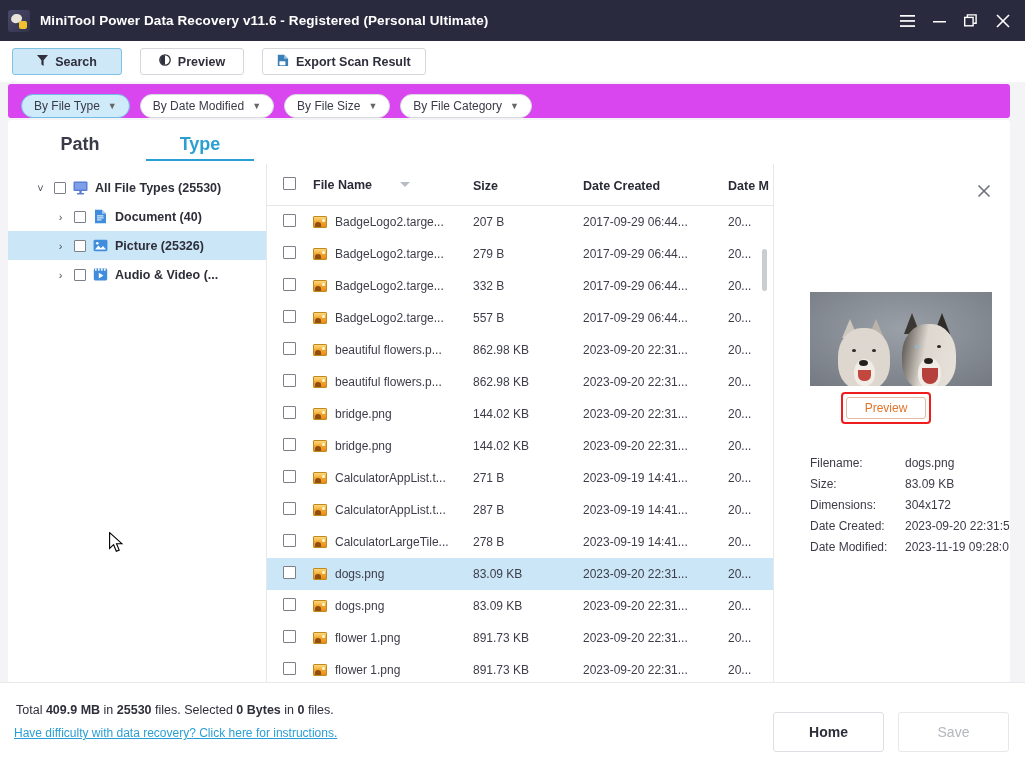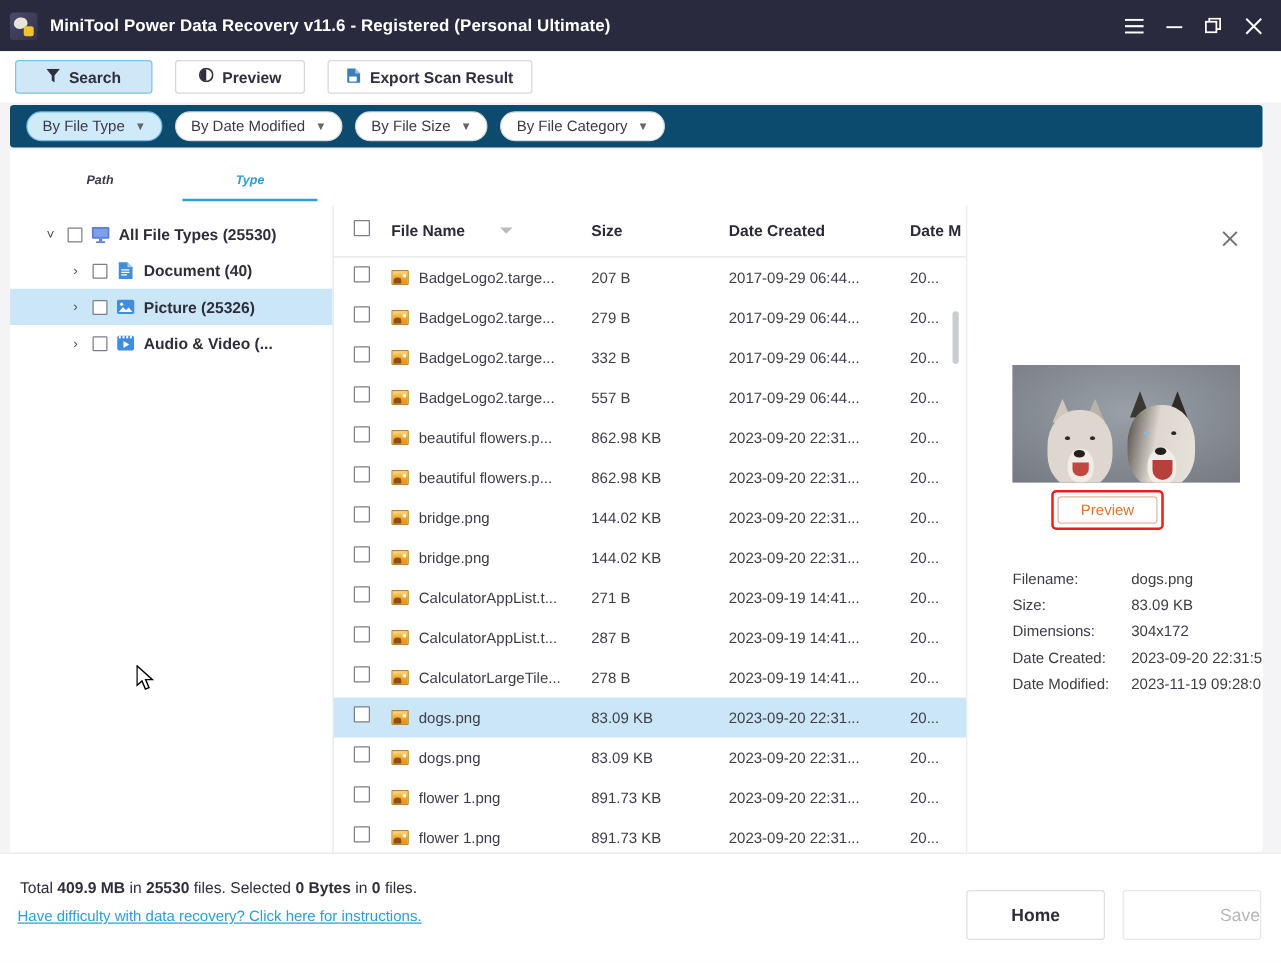--- a/index.html
+++ b/index.html
@@ -89,22 +89,22 @@
   }
   .searchbox input::placeholder { color: #9b9b9b; }
 
   
   .filterbar {
     position: absolute; left: 0; top: 82px; width: 1025px; height: 38px;
     background: #f4f4f6;
   }
   .filterbar-inner {
     position: absolute; left: 8px; top: 2px; width: 1002px; height: 34px;
-    background: #0c4a6e; border-radius: 3px;
-    display: flex; align-items: center; gap: 10px; padding-left: 13px;
+    background: #d946ef; border-radius: 3px;
+    display: flex; align-items: flex-end; gap: 10px; padding-left: 13px;
   }
   .chip {
     height: 24px; border: 1px solid #d6d9de; border-radius: 13px;
     background: #fff; display: inline-flex; align-items: center; gap: 8px;
     padding: 0 12px; font-size: 12px; color: #3a3a48; cursor: pointer;
     white-space: nowrap;
   }
   .chip.active { background: #cfeaf8; border-color: #6fbde4; }
   .caret { font-size: 9px; color: #666; line-height: 1; }
 
@@ -114,22 +114,22 @@
     background: #ffffff; border-radius: 3px; overflow: hidden;
   }
 
   
   .tabs {
     position: absolute; left: 12px; top: 8px; width: 240px; height: 33px;
     display: flex;
   }
   .tab {
     flex: 1; display: flex; align-items: center; justify-content: center;
-    font-size: 10px; font-weight: bold; color: #3a3a48; cursor: pointer;
-    position: relative; height: 33px; font-style: italic;
+    font-size: 18px; font-weight: bold; color: #3a3a48; cursor: pointer;
+    position: relative; height: 33px;
   }
   .tab.active { color: #2b9fd4; }
   .tab.active::after {
     content: ""; position: absolute; left: 6px; right: 6px; bottom: 0;
     height: 2.5px; background: #2b9fd4;
   }
 
   
   .tree {
     position: absolute; left: 0; top: 44px; width: 258px; bottom: 0;
@@ -276,21 +276,21 @@
     position: absolute; left: 14px; top: 43px; font-size: 12px;
     color: #2b9fd4; text-decoration: underline; cursor: pointer;
   }
   .foot-btn {
     position: absolute; top: 29px; width: 111px; height: 40px;
     border: 1px solid #dcdfe3; border-radius: 3px; background: #fff;
     font-size: 14px; font-weight: bold; color: #2e2e3b;
     display: flex; align-items: center; justify-content: center; cursor: pointer;
   }
   .foot-btn.home { right: 141px; }
-  .foot-btn.save { right: 16px; color: #b4b7bc; font-weight: normal; border-color:#e6e8ea;justify-content:flex-end;}
+  .foot-btn.save { right: 16px; color: #b4b7bc; font-weight: normal; border-color:#e6e8ea;}
 
   
   .cursor { position: absolute; left: 109px; top: 532px; pointer-events: none; }
 </style>
 </head>
 <body>
 
 <div id="app">
 
   <div class="titlebar">

